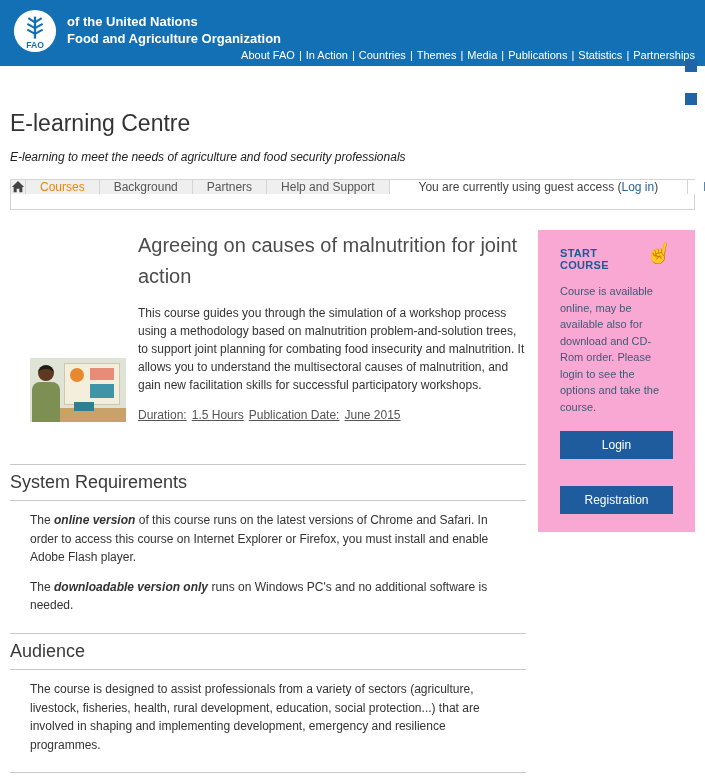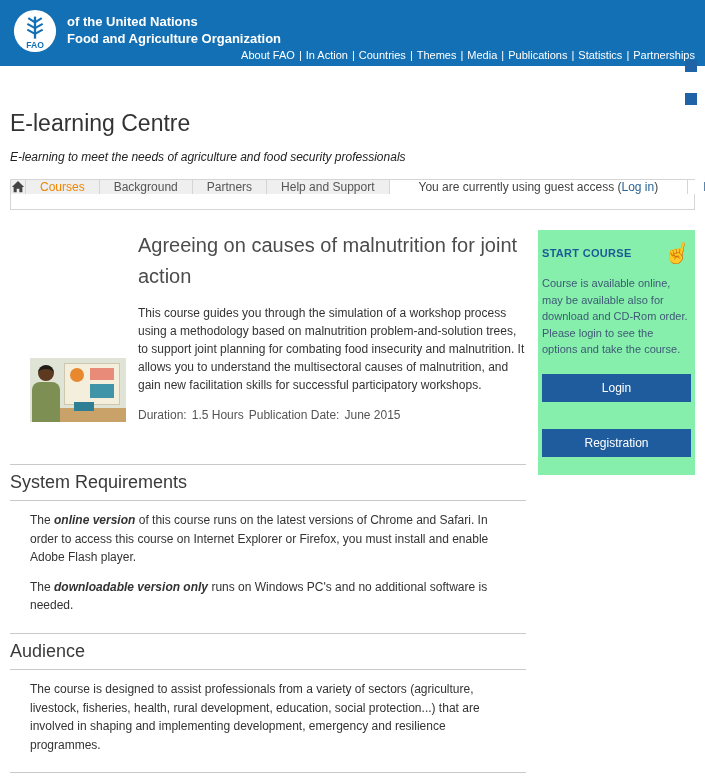--- a/index.html
+++ b/index.html
@@ -79,26 +79,26 @@
   .t-chart2 { position: absolute; left: 60px; top: 10px; width: 24px; height: 12px; background: #e98b79; }
   .t-chart3 { position: absolute; left: 60px; top: 26px; width: 24px; height: 14px; background: #3f94a8; }
   .t-desk   { position: absolute; left: 30px; bottom: 0; width: 66px; height: 14px; background: #c9a269; }
   .t-laptop { position: absolute; left: 44px; bottom: 11px; width: 20px; height: 9px; background: #2f7f94; }
   .t-head { position: absolute; left: 8px; top: 7px; width: 16px; height: 16px; border-radius: 50%; background: #5d3a1f; border-top: 4px solid #1f1b18; }
   .t-body { position: absolute; left: 2px; top: 24px; width: 28px; height: 40px; border-radius: 8px 8px 0 0; background: #7d8f52; }
 
   .course-right { flex: 1; min-width: 0; }
   .course-title { font-size: 20px; font-weight: 400; color: #4c4c4c; line-height: 1.55; max-width: 400px; }
   .course-desc { font-size: 12px; line-height: 1.5; color: #333; margin-top: 12px; max-width: 398px; }
-  .course-meta { font-size: 12px; color: #555; margin-top: 14px; }
+  .course-meta { font-size: 12px; color: #555; margin-top: 14px; text-decoration: underline; }
   .course-meta span { margin-right: 5px; }
 
   
   .sidebar { width: 157px; flex: none; }
-  .start-box { background: #86efac; padding: 12px 4px 18px; }
+  .start-box { background: #f9a8d4; padding: 12px 22px 18px; }
   .start-head { display: flex; justify-content: space-between; align-items: flex-start; }
   .start-title { color: #1C5A96; font-weight: bold; font-size: 11px; letter-spacing: .3px; padding-top: 5px; }
   .hand-icon { font-size: 21px; color: #2063A7; line-height: 1; transform: rotate(12deg); }
   .start-text { font-size: 11px; line-height: 1.5; color: #3e5a75; margin-top: 12px; }
   .btn {
     display: block; width: 100%; background: #1F5C9E; color: #fff;
     text-align: center; font-size: 12px; padding: 7px 0;
     border: none; cursor: pointer; font-family: "Liberation Sans", sans-serif;
   }
   .btn-login { margin-top: 16px; }

